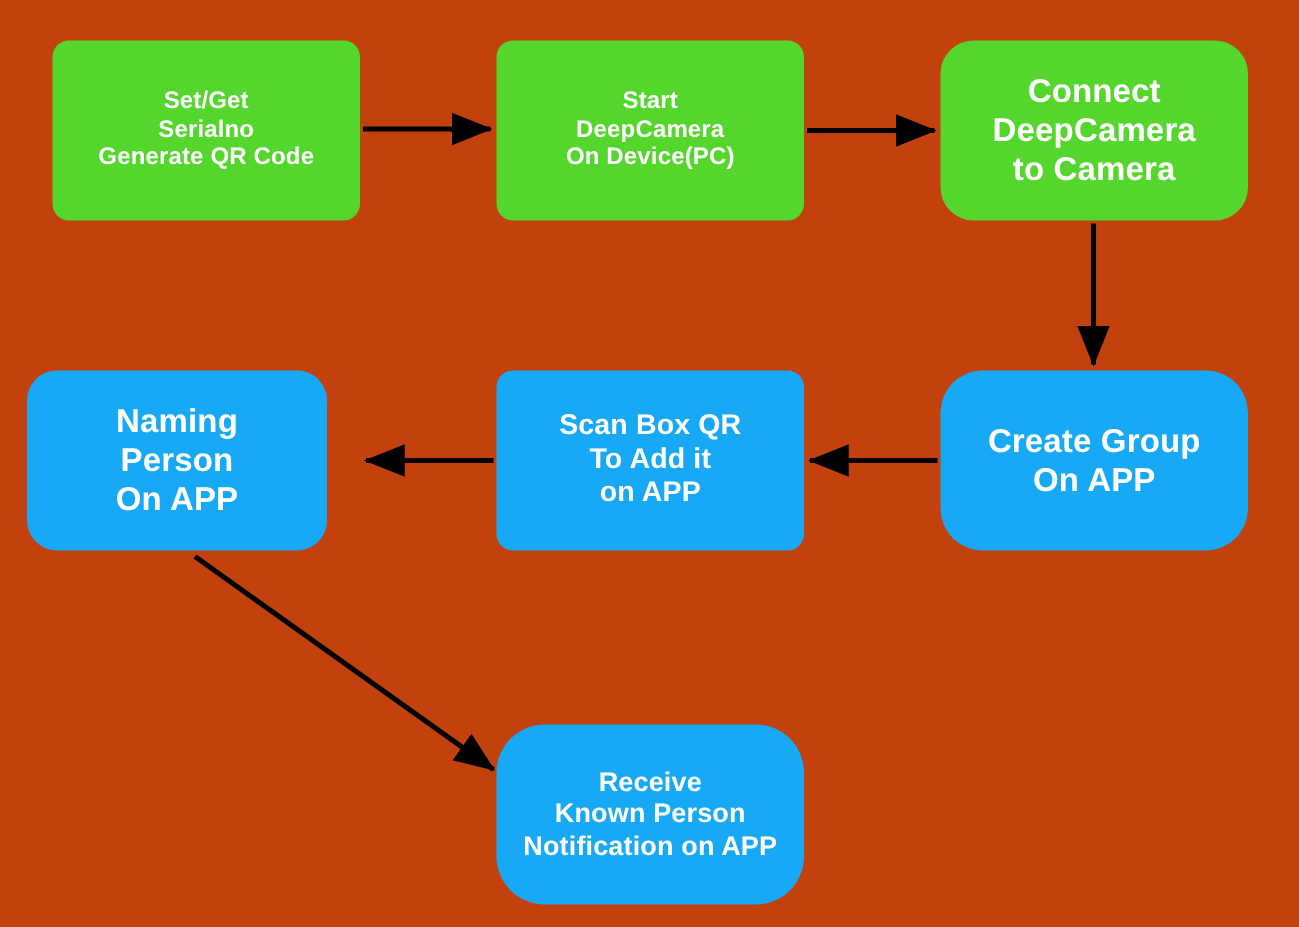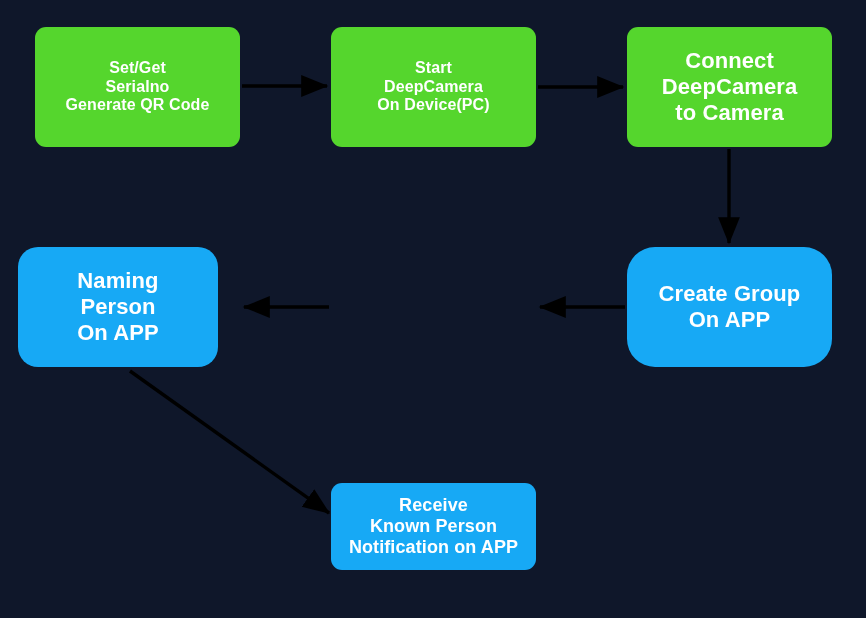--- a/index.html
+++ b/index.html
@@ -7,21 +7,21 @@
     padding: 0;
     background: #ffffff;
   }
   body {
     font-family: "Liberation Sans", sans-serif;
   }
   #canvas {
     position: relative;
     width: 866px;
     height: 618px;
-    background: #0f172a;
+    background: #c2410c;
     overflow: hidden;
   }
   .node {
     position: absolute;
     box-sizing: border-box;
     border-radius: 11px;
     display: flex;
     align-items: center;
     justify-content: center;
     text-align: center;
@@ -40,42 +40,44 @@
     left: 35px; top: 27px; width: 205px; height: 120px;
     font-size: 16px;
   }
   #node-start-deepcamera {
     left: 331px; top: 27px; width: 205px; height: 120px;
     font-size: 16px;
   }
   #node-connect-camera {
     left: 627px; top: 27px; width: 205px; height: 120px;
     font-size: 22px;
+    border-radius: 22px;
   }
 
   
   #node-naming-person {
     left: 18px; top: 247px; width: 200px; height: 120px;
     font-size: 22px;
     border-radius: 20px;
   }
   #node-scan-box-qr {
     left: 331px; top: 247px; width: 205px; height: 120px;
     font-size: 19px;
   }
   #node-create-group {
     left: 627px; top: 247px; width: 205px; height: 120px;
     font-size: 22px;
     border-radius: 28px;
   }
 
   
   #node-receive-notification {
-    left: 331px; top: 483px; width: 205px; height: 87px;
+    left: 331px; top: 483px; width: 205px; height: 120px;
     font-size: 18px;
+    border-radius: 32px;
   }
 
   #edges {
     position: absolute;
     left: 0; top: 0;
     width: 866px;
     height: 618px;
     pointer-events: none;
   }
 </style>
@@ -124,20 +126,23 @@
 DeepCamera
 On Device(PC)</div>
 
   <div class="node green" id="node-connect-camera">Connect
 DeepCamera
 to Camera</div>
 
   <div class="node blue" id="node-create-group">Create Group
 On APP</div>
 
+  <div class="node blue" id="node-scan-box-qr">Scan Box QR
+To Add it
+on APP</div>
 
   <div class="node blue" id="node-naming-person">Naming
 Person
 On APP</div>
 
   <div class="node blue" id="node-receive-notification">Receive
 Known Person
 Notification on APP</div>
 
 </div>

